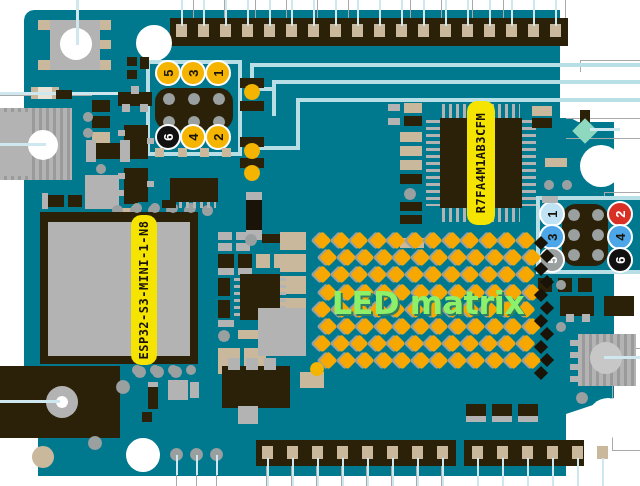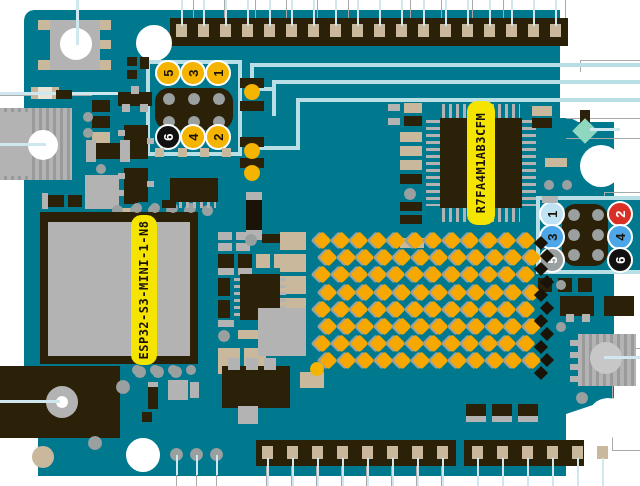--- a/index.html
+++ b/index.html
@@ -537,20 +537,21 @@
       <div class="led" style="left: 61.5px; top: 120.4px; background: rgb(247, 168, 0);"></div>
       <div class="led" style="left: 80px; top: 120.4px; background: rgb(247, 168, 0);"></div>
       <div class="led" style="left: 98.5px; top: 120.4px; background: rgb(247, 168, 0);"></div>
       <div class="led" style="left: 117px; top: 120.4px; background: rgb(247, 168, 0);"></div>
       <div class="led" style="left: 135.5px; top: 120.4px; background: rgb(247, 168, 0);"></div>
       <div class="led" style="left: 154px; top: 120.4px; background: rgb(247, 168, 0);"></div>
       <div class="led" style="left: 172.5px; top: 120.4px; background: rgb(247, 168, 0);"></div>
       <div class="led" style="left: 191px; top: 120.4px; background: rgb(247, 168, 0);"></div>
       <div class="led" style="left: 209.5px; top: 120.4px; background: rgb(247, 168, 0);"></div>
     </div>
+  <div id="led-caption">LED matrix</div>
   <div id="zigzag">
       <div class="zig" style="left: 536px; top: 238px;"></div>
       <div class="zig" style="left: 542px; top: 251px;"></div>
       <div class="zig" style="left: 536px; top: 264px;"></div>
       <div class="zig" style="left: 542px; top: 277px;"></div>
       <div class="zig" style="left: 536px; top: 290px;"></div>
       <div class="zig" style="left: 542px; top: 303px;"></div>
       <div class="zig" style="left: 536px; top: 316px;"></div>
       <div class="zig" style="left: 542px; top: 329px;"></div>
       <div class="zig" style="left: 536px; top: 342px;"></div>

